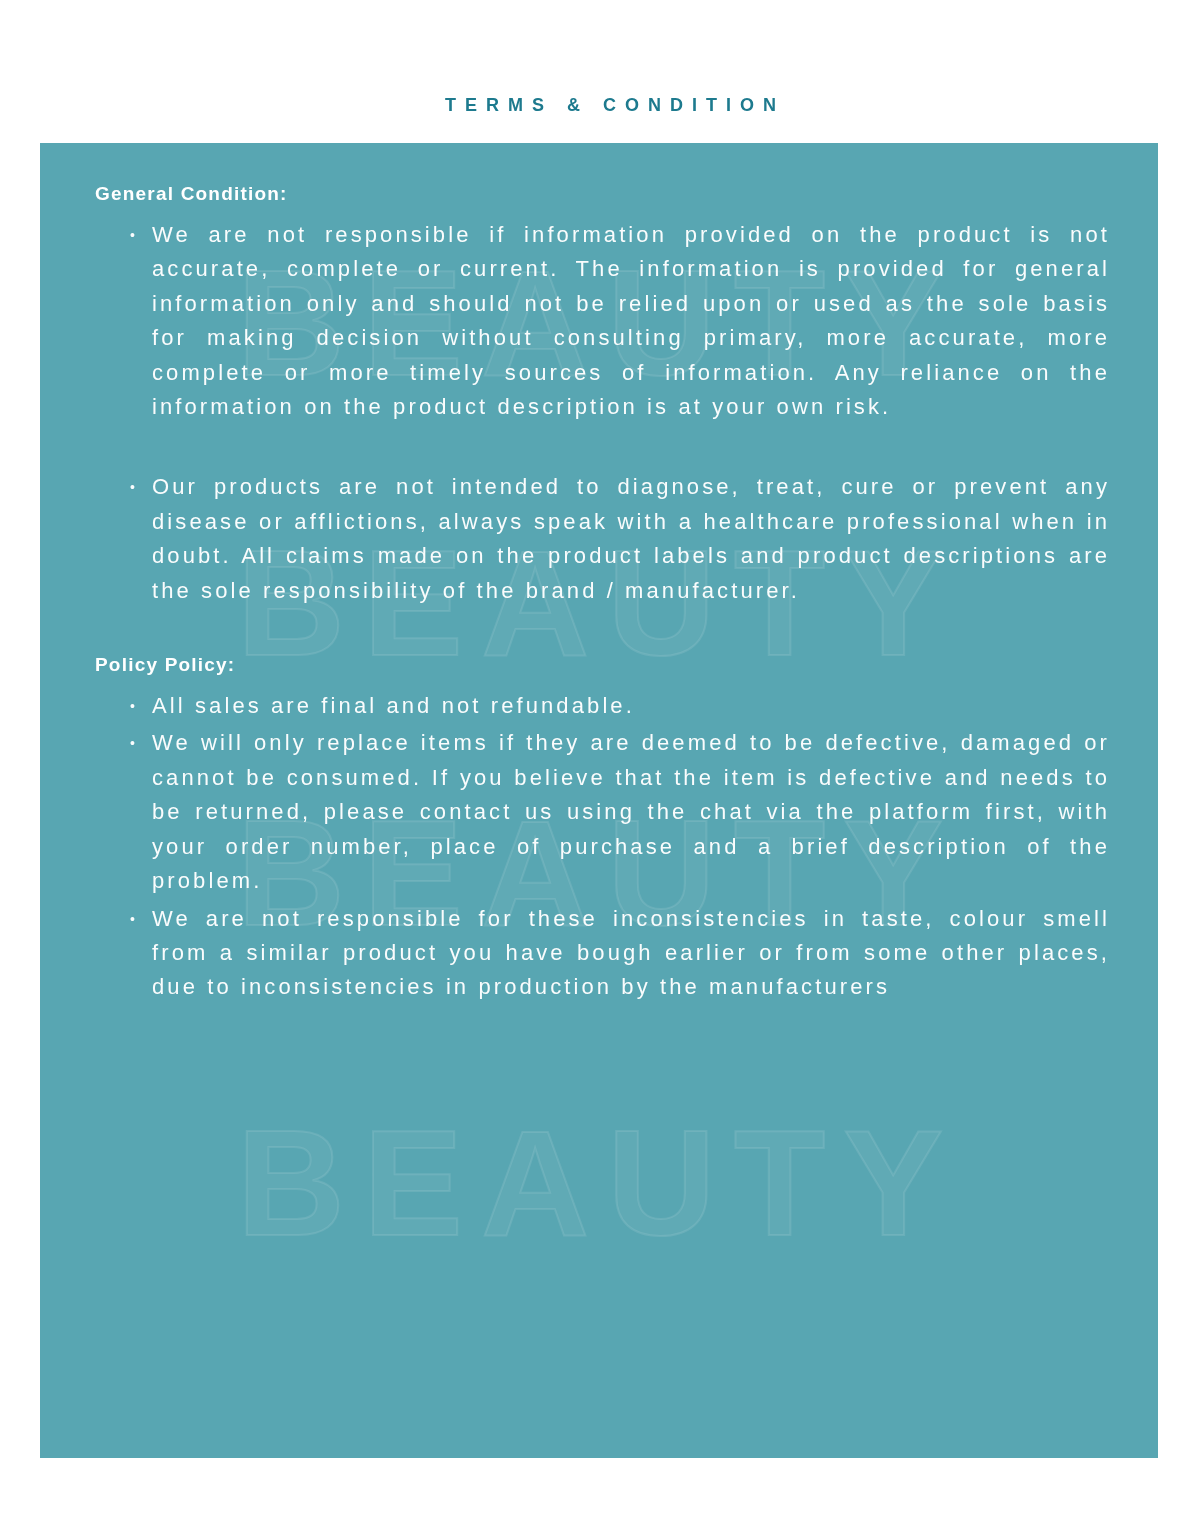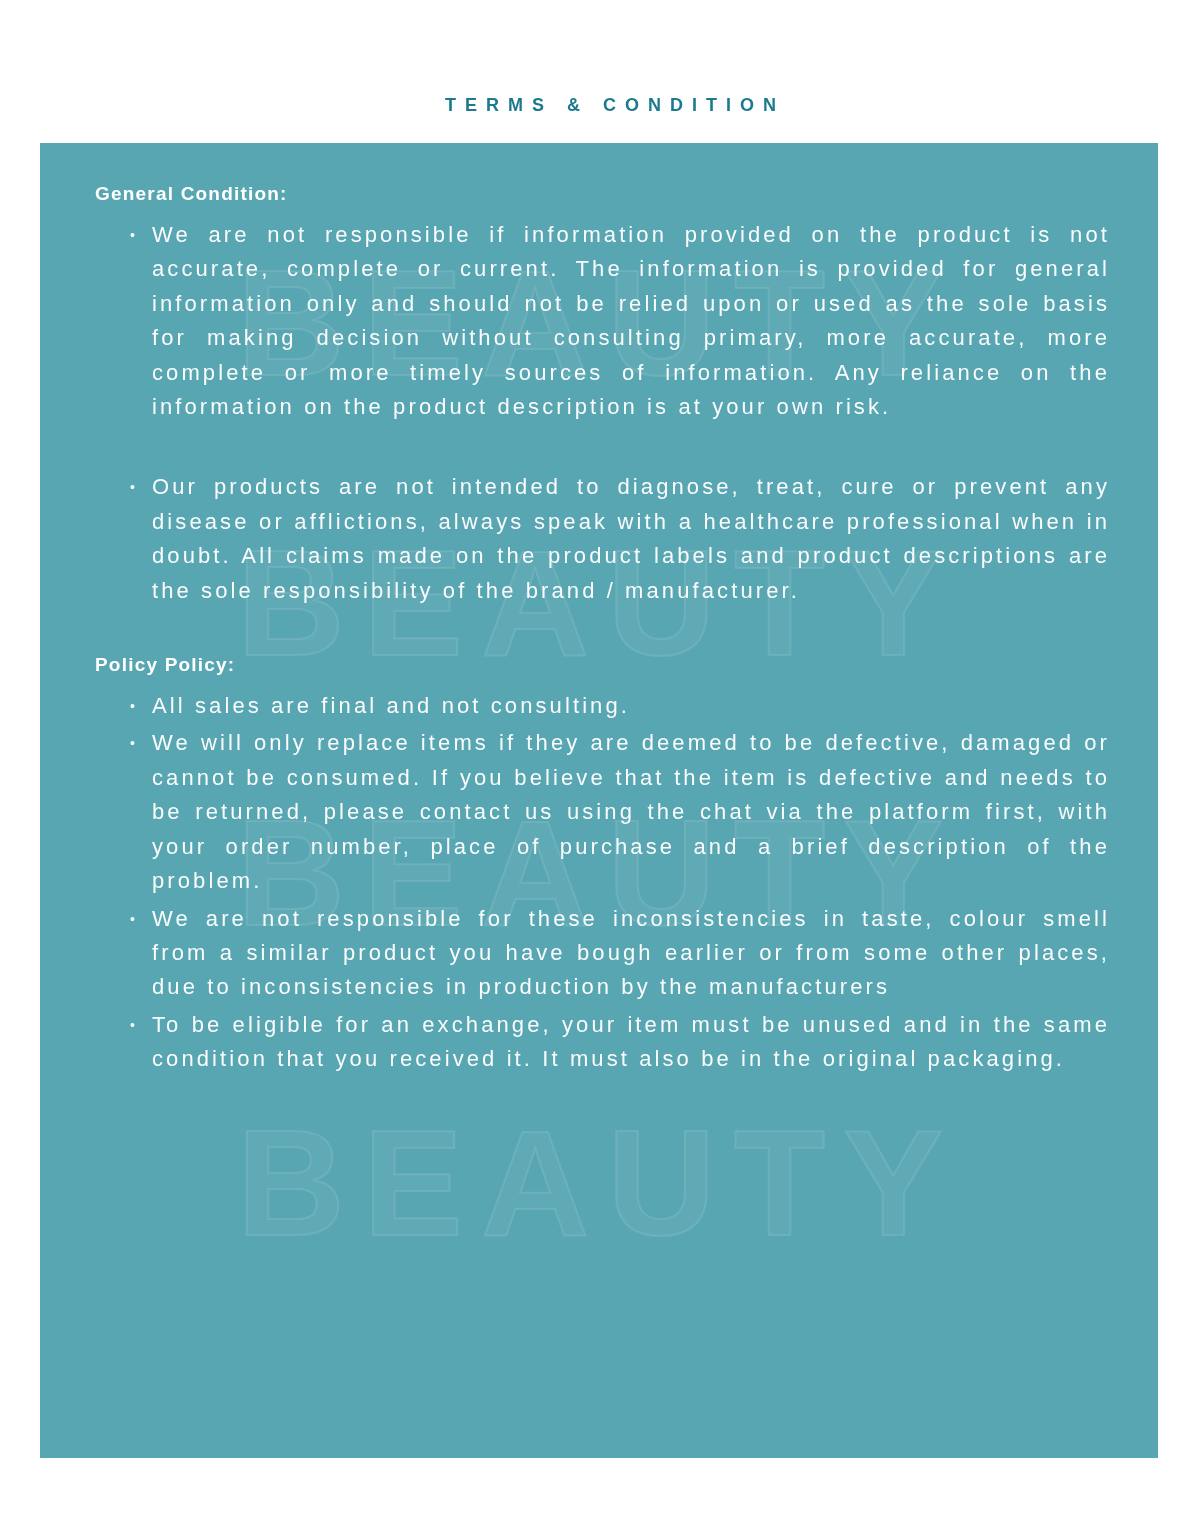--- a/index.html
+++ b/index.html
@@ -112,20 +112,19 @@
   <div class="section">
     <ul class="bullet-list">
       <li class="bullet-item">Our products are not intended to diagnose, treat, cure or prevent any disease or afflictions, always speak with a healthcare professional when in doubt. All claims made on the product labels and product descriptions are the sole responsibility of the brand / manufacturer.</li>
     </ul>
   </div>
 
 
   <div class="section">
     <h2 class="section-heading">Policy Policy:</h2>
     <ul class="bullet-list">
-      <li class="bullet-item">All sales are final and not consulting.</li>
+      <li class="bullet-item">All sales are final and not refundable.</li>
       <li class="bullet-item">We will only replace items if they are deemed to be defective, damaged or cannot be consumed. If you believe that the item is defective and needs to be returned, please contact us using the chat via the platform first, with your order number, place of purchase and a brief description of the problem.</li>
       <li class="bullet-item">We are not responsible for these inconsistencies in taste, colour smell from a similar product you have bough earlier or from some other places, due to inconsistencies in production by the manufacturers</li>
-      <li class="bullet-item">To be eligible for an exchange, your item must be unused and in the same condition that you received it. It must also be in the original packaging.</li>
     </ul>
   </div>
 
 </div>
 
 </body></html>

